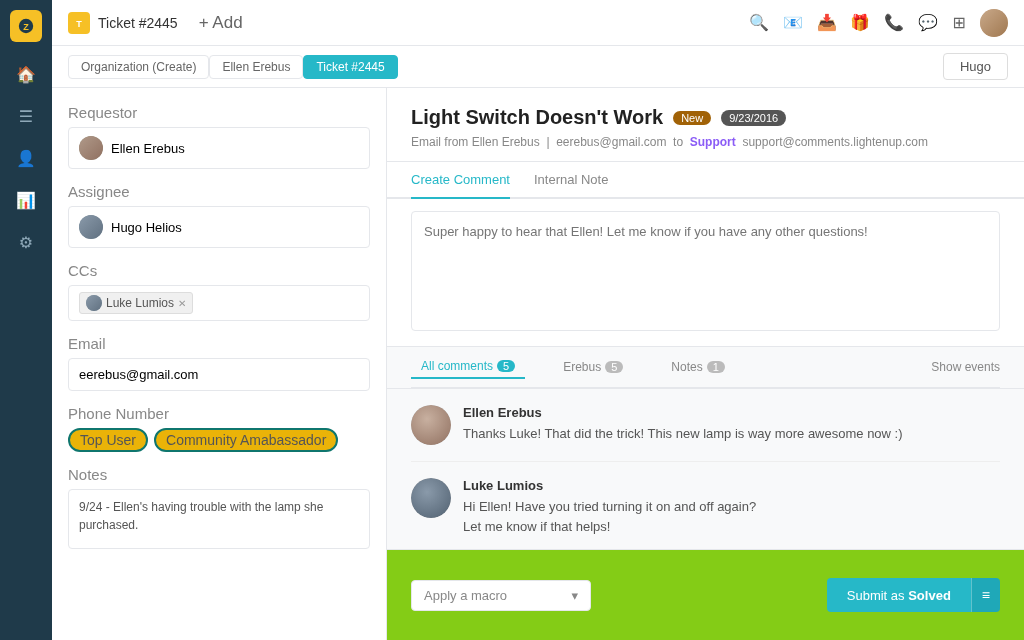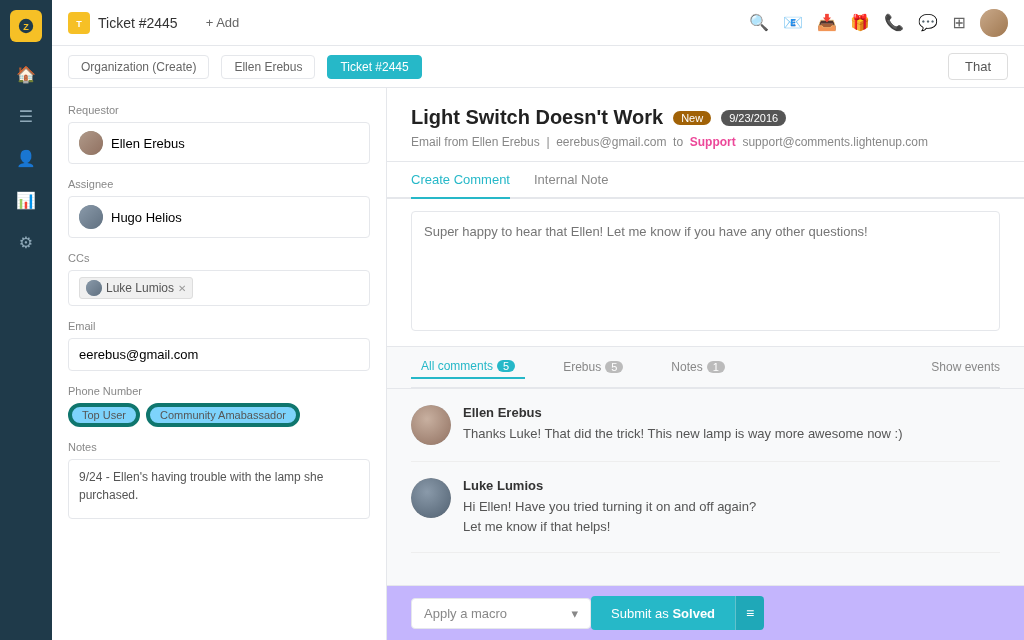--- a/index.html
+++ b/index.html
@@ -12,58 +12,58 @@
     .sidebar-icon { width: 36px; height: 36px; border-radius: 6px; display: flex; align-items: center; justify-content: center; cursor: pointer; color: #8ea8b8; font-size: 16px; }
     .sidebar-icon.active { color: #26b8c8; }
 
     
     .main { flex: 1; display: flex; flex-direction: column; overflow: hidden; }
 
     
     .topbar { background: #fff; border-bottom: 1px solid #e5e7eb; height: 46px; display: flex; align-items: center; padding: 0 16px; gap: 10px; flex-shrink: 0; }
     .topbar-title { display: flex; align-items: center; gap: 8px; font-size: 14px; font-weight: 500; color: #333; }
     .topbar-title .ticket-icon { width: 22px; height: 22px; background: #f6c026; border-radius: 4px; display: flex; align-items: center; justify-content: center; font-size: 11px; color: #fff; font-weight: bold; }
-    .topbar-add { display: flex; gap: 4px; color: #666; font-size: 13px; cursor: pointer; margin-left: 18px; }
+    .topbar-add { display: flex; gap: 4px; color: #666; font-size: 17px; cursor: pointer; margin-left: 11px; }
     .topbar-spacer { flex: 1; }
     .topbar-actions { display: flex; align-items: center; gap: 14px; color: #666; }
     .topbar-actions span { cursor: pointer; font-size: 16px; }
     .topbar-avatar { width: 28px; height: 28px; border-radius: 50%; background: #c9a98a; display: flex; align-items: center; justify-content: center; overflow: hidden; }
 
     
-    .breadcrumb { background: #fff; border-bottom: 1px solid #e5e7eb; height: 42px; display: flex; align-items: center; padding: 0 16px; gap: 12px; flex-shrink: 0; }
+    .breadcrumb { background: #fff; border-bottom: 1px solid #e5e7eb; height: 42px; display: flex; align-items: center; padding: 0 16px; gap: 0; flex-shrink: 0; }
     .breadcrumb-item { padding: 4px 12px; border: 1px solid #e5e7eb; border-radius: 4px; font-size: 12px; color: #666; cursor: pointer; background: #fff; }
     .breadcrumb-item.active { background: #26b8c8; color: #fff; border-color: #26b8c8; }
     .breadcrumb-right { flex: 1; display: flex; justify-content: flex-end; }
     .apps-btn { padding: 5px 16px; border: 1px solid #ddd; border-radius: 4px; background: #fff; color: #555; font-size: 13px; cursor: pointer; }
 
     
     .content { display: flex; flex: 1; overflow: hidden; }
 
     
     .left-panel { width: 335px; background: #fff; border-right: 1px solid #e5e7eb; overflow-y: auto; padding: 16px; flex-shrink: 0; }
-    .field-label { font-size: 11px; color: #888; margin-bottom: 6px; margin-top: 14px; }
+    .field-label { font-size: 15px; color: #888; margin-bottom: 6px; margin-top: 14px; }
     .field-label:first-child { margin-top: 0; }
     .field-box { border: 1px solid #e5e7eb; border-radius: 4px; padding: 8px 10px; background: #fff; display: flex; align-items: center; gap: 8px; }
     .avatar-sm { width: 24px; height: 24px; border-radius: 50%; background: #a0b8c8; flex-shrink: 0; display: flex; align-items: center; justify-content: center; font-size: 11px; color: #fff; overflow: hidden; }
     .cc-box { border: 1px solid #e5e7eb; border-radius: 4px; padding: 6px 10px; display: flex; align-items: center; gap: 6px; flex-wrap: wrap; }
     .cc-tag { background: #f0f0f0; border: 1px solid #ddd; border-radius: 3px; padding: 2px 6px; font-size: 12px; color: #555; display: flex; align-items: center; gap: 4px; }
     .cc-tag .remove { cursor: pointer; color: #999; font-size: 10px; }
     .tags-row { display: flex; flex-wrap: wrap; gap: 6px; margin-top: 6px; }
-    .tag { background: #7dd3fc; border: 4px solid #0f766e; border-radius: 12px; padding: 2px 10px; font-size: 11px; color: #555; }
+    .tag { background: #eab308; border: 2px solid #0f766e; border-radius: 12px; padding: 2px 10px; font-size: 14px; color: #555; }
     .notes-box { border: 1px solid #e5e7eb; border-radius: 4px; padding: 8px 10px; min-height: 60px; font-size: 12px; color: #555; line-height: 1.5; }
 
     
     .right-panel { flex: 1; display: flex; flex-direction: column; overflow: hidden; background: #f8f9fa; }
     .ticket-header { background: #fff; padding: 18px 24px 12px; border-bottom: 1px solid #e5e7eb; flex-shrink: 0; }
     .ticket-title-row { display: flex; align-items: center; gap: 10px; margin-bottom: 6px; }
     .ticket-title { font-size: 20px; font-weight: 600; color: #222; }
     .badge-new { background: #a16207; color: #fff; font-size: 11px; padding: 1px 8px; border-radius: 10px; font-weight: 500; }
     .badge-date { background: #555; color: #fff; font-size: 11px; padding: 2px 8px; border-radius: 10px; }
     .ticket-meta { font-size: 12px; color: #888; }
-    .ticket-meta strong { color: #ec4899; }
+    .ticket-meta strong { color: #8b5cf6; }
 
     
     .comment-tabs { background: #fff; display: flex; padding: 0 24px; border-bottom: 2px solid #e5e7eb; flex-shrink: 0; }
     .comment-tab { padding: 10px 0; margin-right: 24px; font-size: 13px; color: #888; cursor: pointer; border-bottom: 2px solid transparent; margin-bottom: -2px; }
     .comment-tab.active { color: #26b8c8; border-bottom-color: #26b8c8; }
 
     
     .reply-area { background: #fff; margin: 0; padding: 12px 24px; border-bottom: 1px solid #e5e7eb; flex-shrink: 0; }
     .reply-textarea { width: 100%; border: 1px solid #e5e7eb; border-radius: 4px; padding: 10px 12px; font-size: 13px; color: #333; resize: none; height: 120px; outline: none; font-family: inherit; line-height: 1.5; }
 
@@ -79,21 +79,21 @@
     .show-events { margin-left: auto; font-size: 12px; color: #888; cursor: pointer; }
 
     
     .comment-item { display: flex; gap: 12px; padding: 16px 0; border-bottom: 1px solid #eee; }
     .comment-avatar { width: 40px; height: 40px; border-radius: 50%; background: #c0c0c0; flex-shrink: 0; overflow: hidden; display: flex; align-items: center; justify-content: center; }
     .comment-body { flex: 1; }
     .comment-author { font-size: 13px; font-weight: 600; color: #333; margin-bottom: 4px; }
     .comment-text { font-size: 13px; color: #555; line-height: 1.5; }
 
     
-    .bottom-bar { background: #c4b5fd; border-top: 1px solid #e5e7eb; padding: 10px 24px; display: flex; align-items: center; flex-shrink: 0; }
+    .bottom-bar { background: #84cc16; border-top: 1px solid #e5e7eb; padding: 28px 24px; display: flex; align-items: center; justify-content: space-between; flex-shrink: 0; }
     .macro-select { display: flex; align-items: center; gap: 8px; border: 1px solid #e5e7eb; border-radius: 4px; padding: 7px 12px; font-size: 13px; color: #888; cursor: pointer; background: #fff; min-width: 180px; justify-content: space-between; }
     .submit-group { display: flex; }
     .submit-btn { background: #26b8c8; color: #fff; border: none; padding: 9px 20px; font-size: 13px; cursor: pointer; border-radius: 4px 0 0 4px; font-weight: 500; }
     .submit-dropdown { background: #1fa8b8; color: #fff; border: none; padding: 9px 10px; cursor: pointer; border-radius: 0 4px 4px 0; border-left: 1px solid rgba(255,255,255,0.3); display: flex; align-items: center; }
 
     
     ::-webkit-scrollbar { width: 6px; }
     ::-webkit-scrollbar-track { background: transparent; }
     ::-webkit-scrollbar-thumb { background: #d0d0d0; border-radius: 3px; }
 
@@ -144,21 +144,21 @@
         <div style="width:28px;height:28px;border-radius:50%;background:linear-gradient(135deg,#c9a98a,#a07850);"></div>
       </div>
     </div>
   </div>
 
   <div class="breadcrumb">
     <div class="breadcrumb-item">Organization (Create)</div>
     <div class="breadcrumb-item">Ellen Erebus</div>
     <div class="breadcrumb-item active">Ticket #2445</div>
     <div class="breadcrumb-right">
-      <button class="apps-btn">That</button>
+      <button class="apps-btn">Hugo</button>
     </div>
   </div>
 
   <div class="content">
 
     <div class="left-panel">
       <div class="field-label">Requestor</div>
       <div class="field-box">
         <div class="avatar-sm" style="background: #9a8c7a;">
           <div style="width:24px;height:24px;border-radius:50%;background:linear-gradient(135deg,#b09a8a,#907060);"></div>

